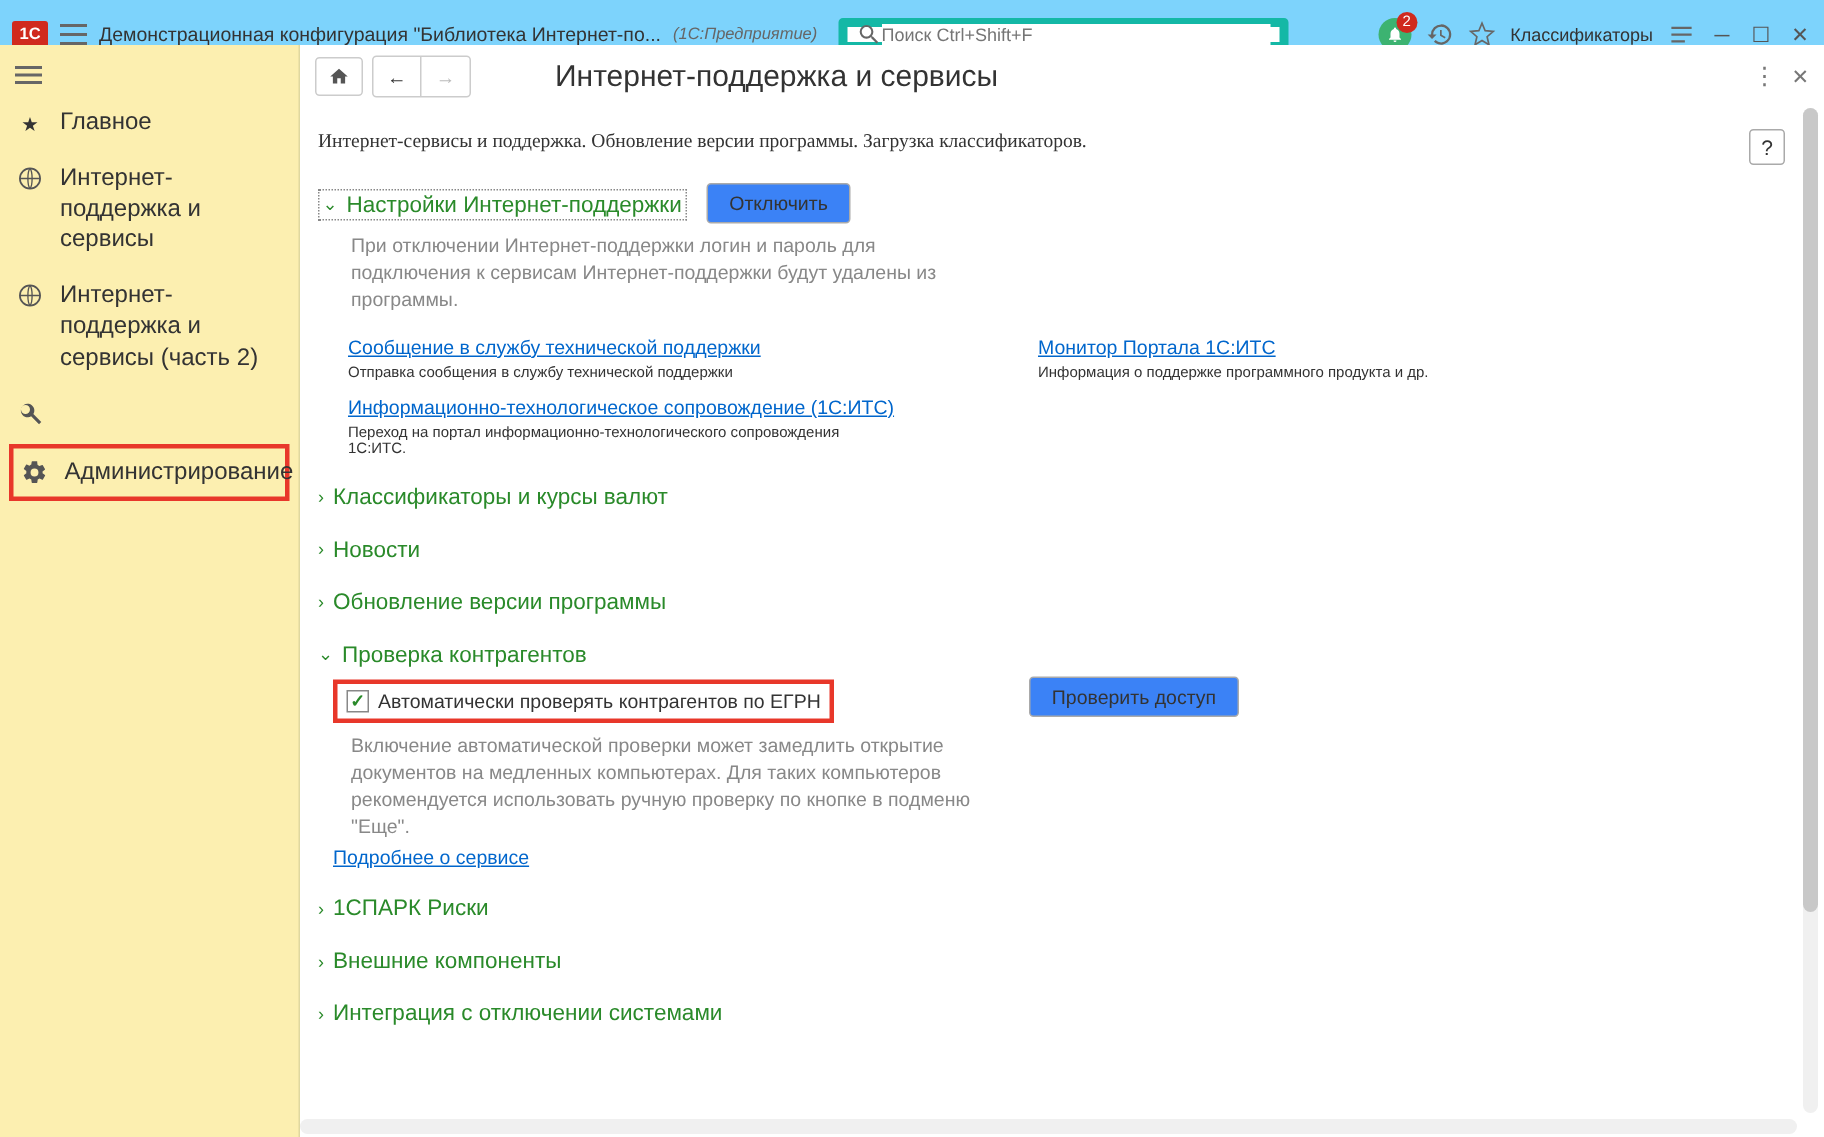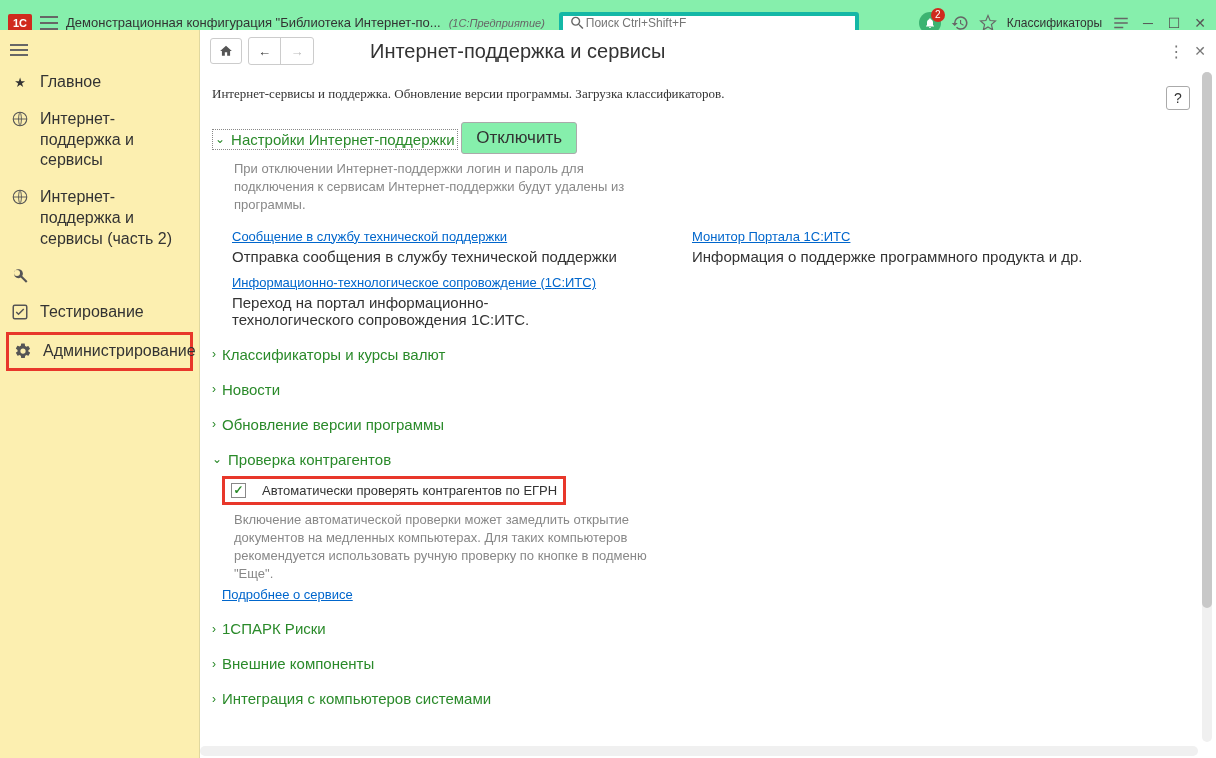--- a/index.html
+++ b/index.html
@@ -1,25 +1,25 @@
 <!DOCTYPE html>
 <html><head>
 <meta charset="utf-8">
 <style>
   * { box-sizing: border-box; margin: 0; padding: 0; font-family: Arial, sans-serif; }
   body { width: 1216px; height: 758px; background: #fff; overflow: hidden; font-size: 13px; color: #333; }
 
   
-  .titlebar { height: 46px; background: #86efac; display: flex; align-items: center; padding: 0 8px; gap: 8px; border-bottom: 1px solid #e0d89f; }
+  .titlebar { height: 46px; background: #7dd3fc; display: flex; align-items: center; padding: 0 8px; gap: 8px; border-bottom: 1px solid #e0d89f; }
   .logo1c { width: 24px; height: 18px; background: #d02a1e; color: #fff; font-weight: bold; font-size: 11px; display: flex; align-items: center; justify-content: center; border-radius: 2px; }
   .hamburger-top { width: 18px; height: 14px; display:flex; flex-direction:column; justify-content:space-between; cursor:pointer;}
   .hamburger-top span{height:2px;background:#666;}
   .titlebar .title { color: #333; font-size: 13px; flex: 0 0 auto; }
   .titlebar .subtitle { color: #666; font-size: 11px; font-style: italic; }
-  .search-box { display:flex; align-items:center; background:#fff; border:4px solid #14b8a6; border-radius:3px; height:22px; padding:0 6px; margin-left:6px; width:300px;}
+  .search-box { display:flex; align-items:center; background:#fff; border:6px solid #14b8a6; border-radius:3px; height:22px; padding:0 6px; margin-left:6px; width:300px;}
   .search-box input { border:none; outline:none; font-size:12px; width:100%; color:#999;}
   .titlebar-right { margin-left:auto; display:flex; align-items:center; gap:10px;}
   .bell-badge{position:relative; width:22px;height:22px; background:#3cb371;border-radius:50%; display:flex;align-items:center;justify-content:center;}
   .bell-badge svg{fill:#fff;}
   .bell-badge .badge-num{position:absolute;top:-4px;right:-4px;background:#d02a1e;color:#fff;border-radius:50%;width:14px;height:14px;font-size:10px;display:flex;align-items:center;justify-content:center;}
   .tb-icon{width:18px;height:18px;fill:#666;cursor:pointer;}
   .tb-text{font-size:12px;color:#333;}
   .winbtn{width:16px;height:16px;display:flex;align-items:center;justify-content:center;cursor:pointer;font-size:14px;color:#555;}
 
   
@@ -43,33 +43,33 @@
 
   .scroll-body{position:absolute;top:42px;left:0;right:18px;bottom:16px;overflow:auto;padding:0 0 20px 12px;}
   .desc-line{color:#333;font-size:13px;margin:14px 0 12px 0;font-family:Liberation Serif, serif;}
   .help-btn{width:24px;height:24px;border:1px solid #aaa;border-radius:3px;display:flex;align-items:center;justify-content:center;font-size:14px;position:absolute;top:56px;right:26px;cursor:pointer;}
 
   .section-head{display:flex;align-items:center;gap:6px;color:#2a8a2a;font-size:15px;margin-top:8px;cursor:pointer;}
   .section-head.boxed{border:1px dotted #888;padding:1px 2px;display:inline-flex;}
   .chev{font-size:12px;color:#2a8a2a;}
   .subtext{color:#333;font-size:13px;margin-top:6px;margin-left:10px;}
   .linklike{color:#0066cc;text-decoration:underline;cursor:pointer;}
-  .btn{display:inline-block;padding:5px 14px;border:1px solid #aaa;border-radius:3px;background:#86efac;cursor:pointer;font-size:17px;margin-top:8px;margin-left:0;}
+  .btn{display:inline-block;padding:5px 14px;border:1px solid #aaa;border-radius:3px;background:#3b82f6;cursor:pointer;font-size:13px;margin-top:8px;margin-left:10px;}
   .hint{color:#888;font-size:13px;margin-top:6px;margin-left:22px;max-width:400px;line-height:1.4;}
 
   .two-col{display:flex;gap:40px;margin-top:14px;margin-left:20px;}
   .col{flex:0 0 420px;}
   .col .linklike{display:inline-block;margin-bottom:4px;}
-  .col .coldesc{color:#333;font-size:15px;}
+  .col .coldesc{color:#333;font-size:10px;}
 
   .collapsible{margin-top:18px;}
   .collapsible .section-head{font-size:15px;}
 
   
-  .check-row{display:flex;align-items:center;gap:16px;margin-top:8px;margin-left:10px;}
+  .check-row{display:flex;align-items:center;gap:6px;margin-top:8px;margin-left:10px;}
   .check-row.redbox{border:3px solid #e8372a;padding:4px 6px;display:inline-flex;}
   .cbx{width:15px;height:15px;border:1px solid #888;display:flex;align-items:center;justify-content:center;background:#fff;}
   .cbx.checked::after{content:"✓";color:#2a8a2a;font-size:12px;font-weight:bold;}
   .check-label{font-size:13px;color:#333;}
   .check-flex{display:flex;align-items:flex-start;gap:120px;}
 
   
   .vscroll{position:absolute;top:42px;right:4px;bottom:16px;width:10px;background:#f0f0f0;border-radius:5px;}
   .vscroll .thumb{position:absolute;left:0;right:0;top:0;height:80%;background:#c8c8c8;border-radius:5px;}
   .hscroll{position:absolute;left:0;right:18px;bottom:2px;height:10px;background:#f0f0f0;border-radius:5px;}
@@ -140,29 +140,20 @@
         </svg>
       </span>
     <span class="side-label">Интернет-поддержка и сервисы (часть 2)</span>
   </div>
   <div class="side-row">
     <span class="side-icon">
         <svg viewBox="0 0 24 24" width="18" height="18" fill="#555">
           <path d="M22 19l-7-7a6 6 0 10-2 2l7 7 2-2zM4 8a4 4 0 118 0 4 4 0 01-8 0z"></path>
         </svg>
       </span>
-  </div>
-  <div class="side-row">
-    <span class="side-icon">
-        <svg viewBox="0 0 24 24" width="18" height="18" fill="none" stroke="#555" stroke-width="2">
-          <rect x="3" y="3" width="18" height="18" rx="2"></rect>
-          <path d="M7 12l3 3 7-7"></path>
-        </svg>
-      </span>
-    <span class="side-label">Тестирование</span>
   </div>
   <div class="side-row side-selected">
     <span class="side-icon">
         <svg viewBox="0 0 24 24" width="18" height="18" fill="#555">
           <path d="M19.14 12.94a7.07 7.07 0 000-1.88l2.03-1.58a.5.5 0 00.12-.64l-1.92-3.32a.5.5 0 00-.6-.22l-2.39.96a7.03 7.03 0 00-1.62-.94l-.36-2.54A.5.5 0 0014 2h-4a.5.5 0 00-.5.42l-.36 2.54c-.58.24-1.12.55-1.62.94l-2.39-.96a.5.5 0 00-.6.22L2.61 8.48a.5.5 0 00.12.64l2.03 1.58a7.07 7.07 0 000 1.88l-2.03 1.58a.5.5 0 00-.12.64l1.92 3.32c.13.22.39.31.6.22l2.39-.96c.5.39 1.04.7 1.62.94l.36 2.54c.4.24.25.42.5.42h4c.25 0 .46-.18.5-.42l.36-2.54c.58-.24 1.12-.55 1.62-.94l2.39.96c.21.09.47 0 .6-.22l1.92-3.32a.5.5 0 00-.12-.64l-2.03-1.58zM12 15.5A3.5 3.5 0 1112 8.5a3.5 3.5 0 010 7z"></path>
         </svg>
       </span>
     <span class="side-label">Администрирование</span>
   </div>
 </div>
@@ -235,41 +226,42 @@
     <div class="collapsible">
       <div class="section-head">
           <span class="chev">⌄</span>
           <span>Проверка контрагентов</span>
         </div>
       <div class="check-flex">
         <div class="check-row redbox">
           <span class="cbx checked"></span>
           <span class="check-label">Автоматически проверять контрагентов по ЕГРН</span>
         </div>
+        <div class="btn" style="margin-top:6px">Проверить доступ</div>
       </div>
       <div class="hint" style="max-width:430px">Включение автоматической проверки может замедлить открытие документов на медленных компьютерах. Для таких компьютеров рекомендуется использовать ручную проверку по кнопке в подменю "Еще".</div>
       <div style="margin-left:10px;margin-top:4px;"><span class="linklike">Подробнее о сервисе</span></div>
     </div>
 
     <div class="collapsible">
         <div class="section-head">
           <span class="chev">›</span>
           <span>1СПАРК Риски</span>
         </div>
       </div>
     <div class="collapsible">
         <div class="section-head">
           <span class="chev">›</span>
           <span>Внешние компоненты</span>
         </div>
       </div>
     <div class="collapsible">
         <div class="section-head">
           <span class="chev">›</span>
-          <span>Интеграция с компьютеров системами</span>
+          <span>Интеграция с отключении системами</span>
         </div>
       </div>
 
   </div>
 
   <div class="vscroll">
       <div class="thumb"></div>
     </div>
   <div class="hscroll"></div>
 </div>

